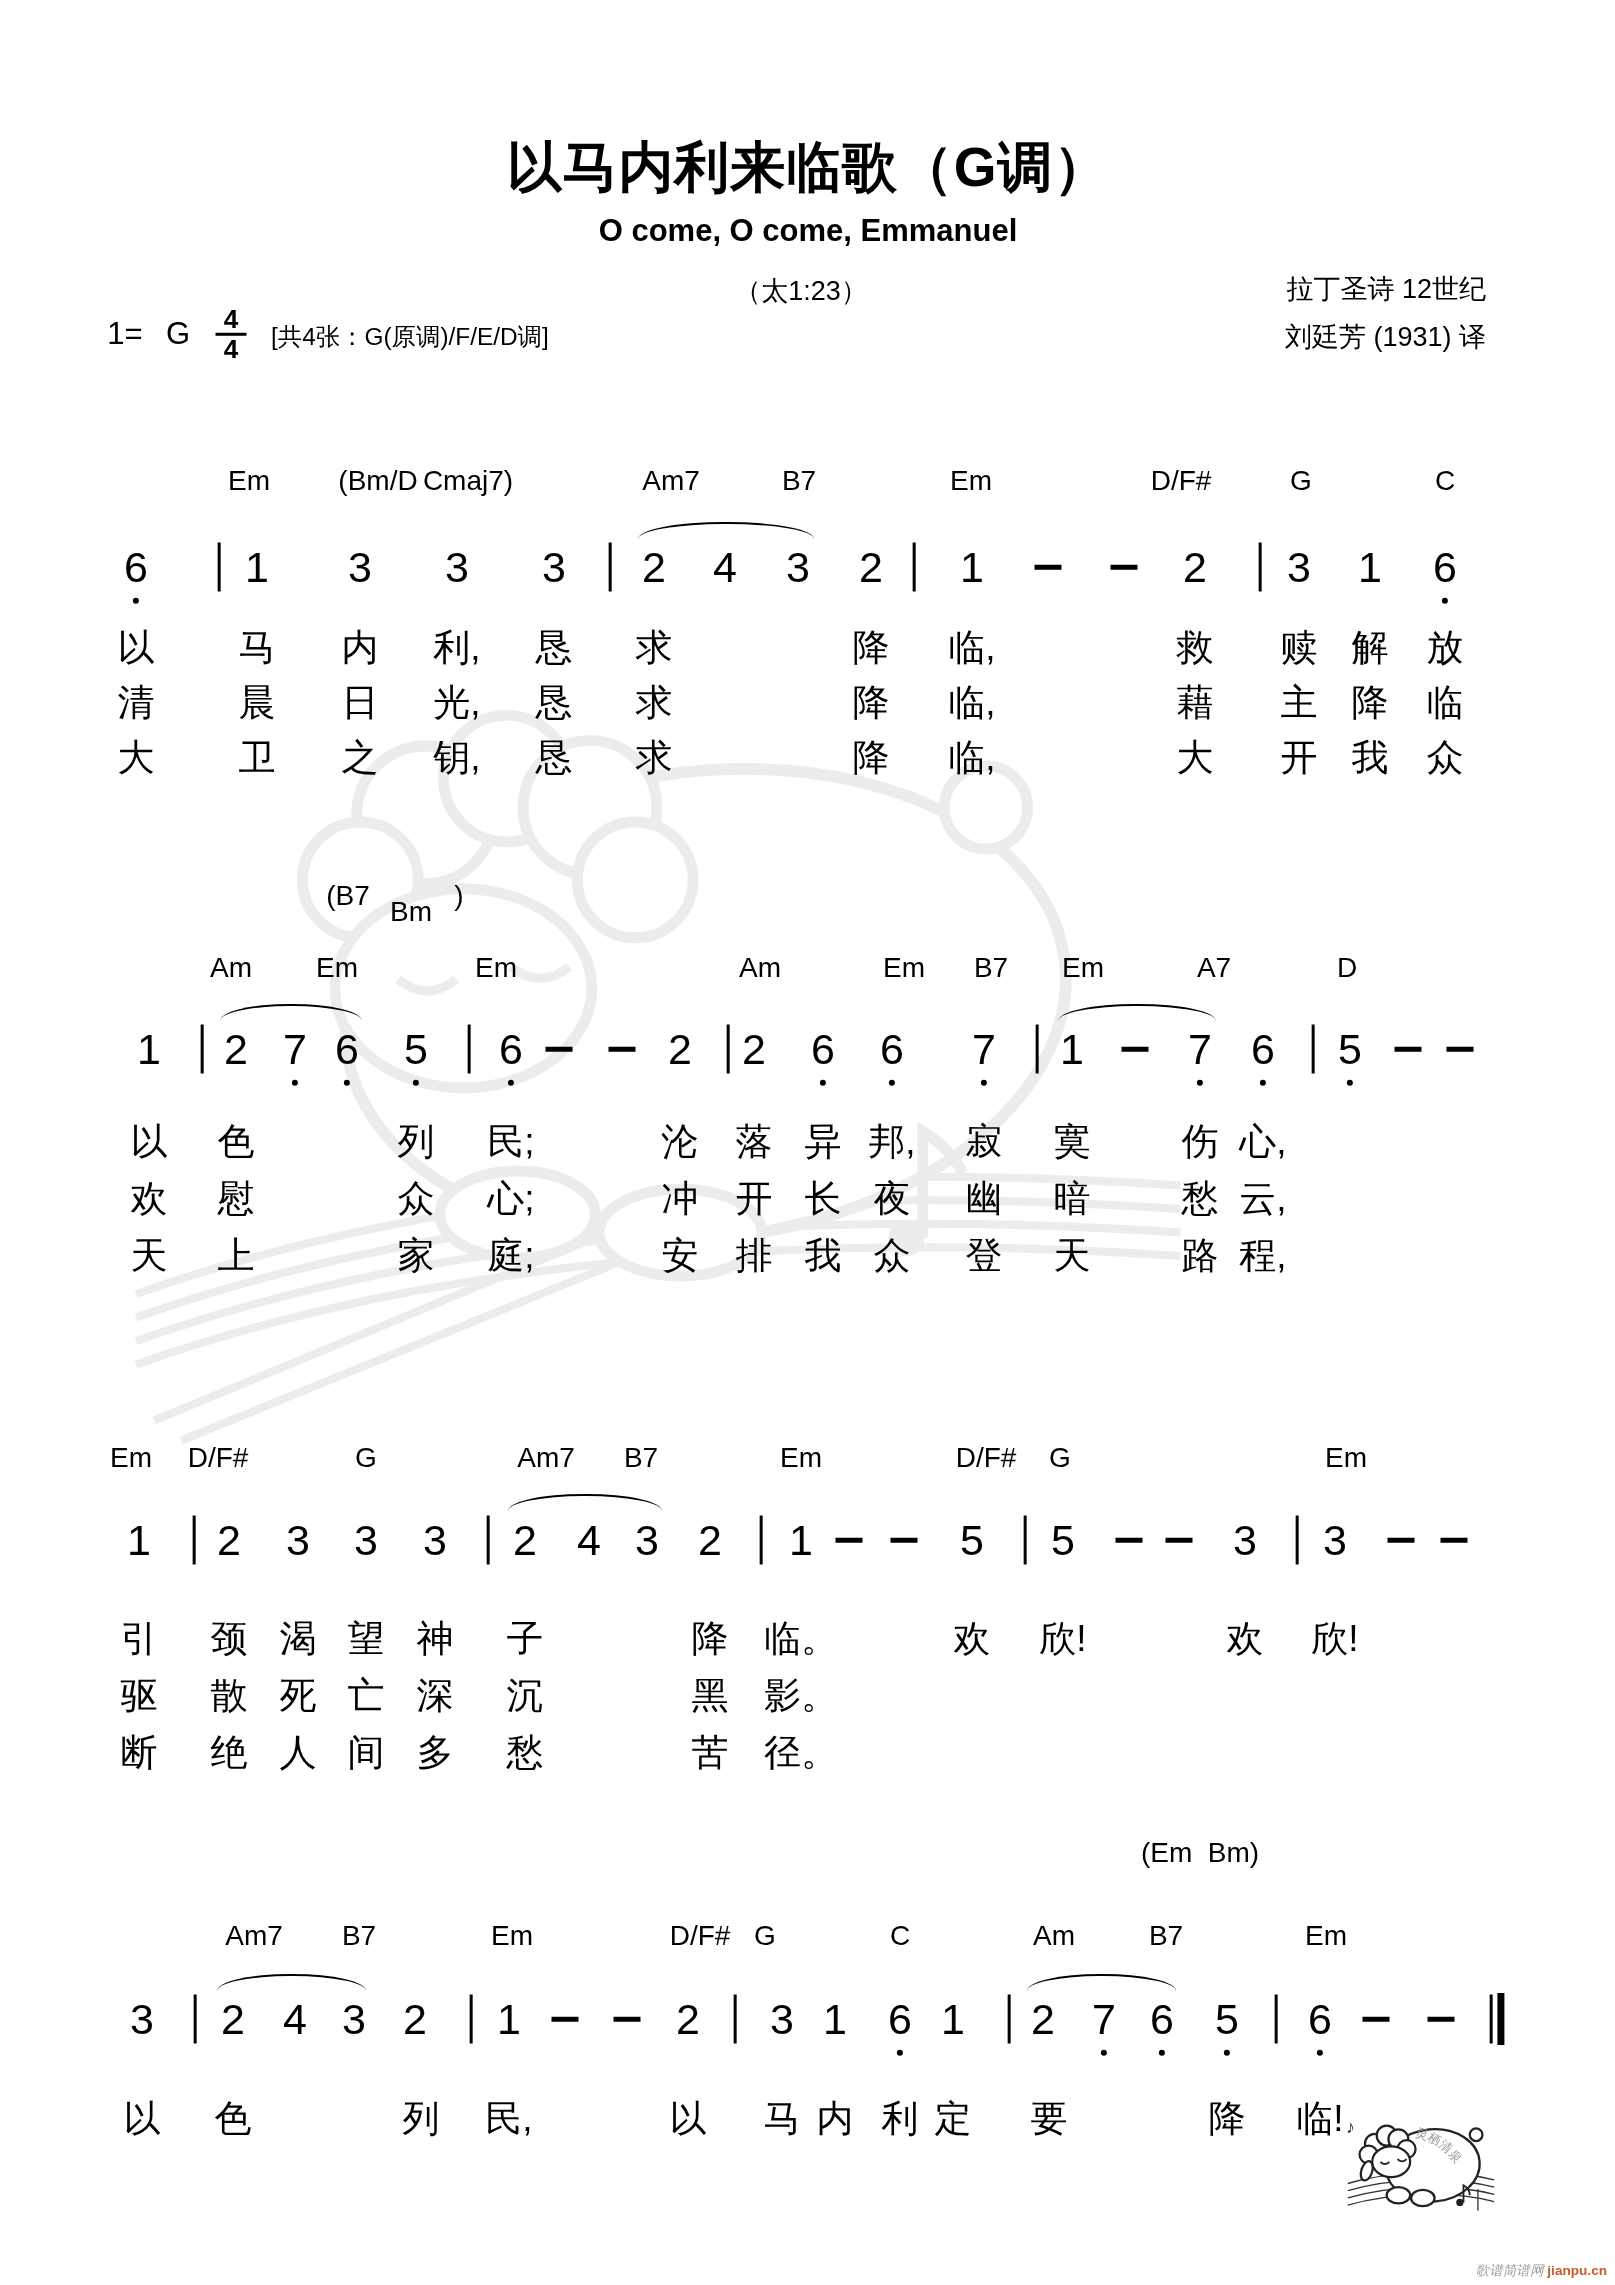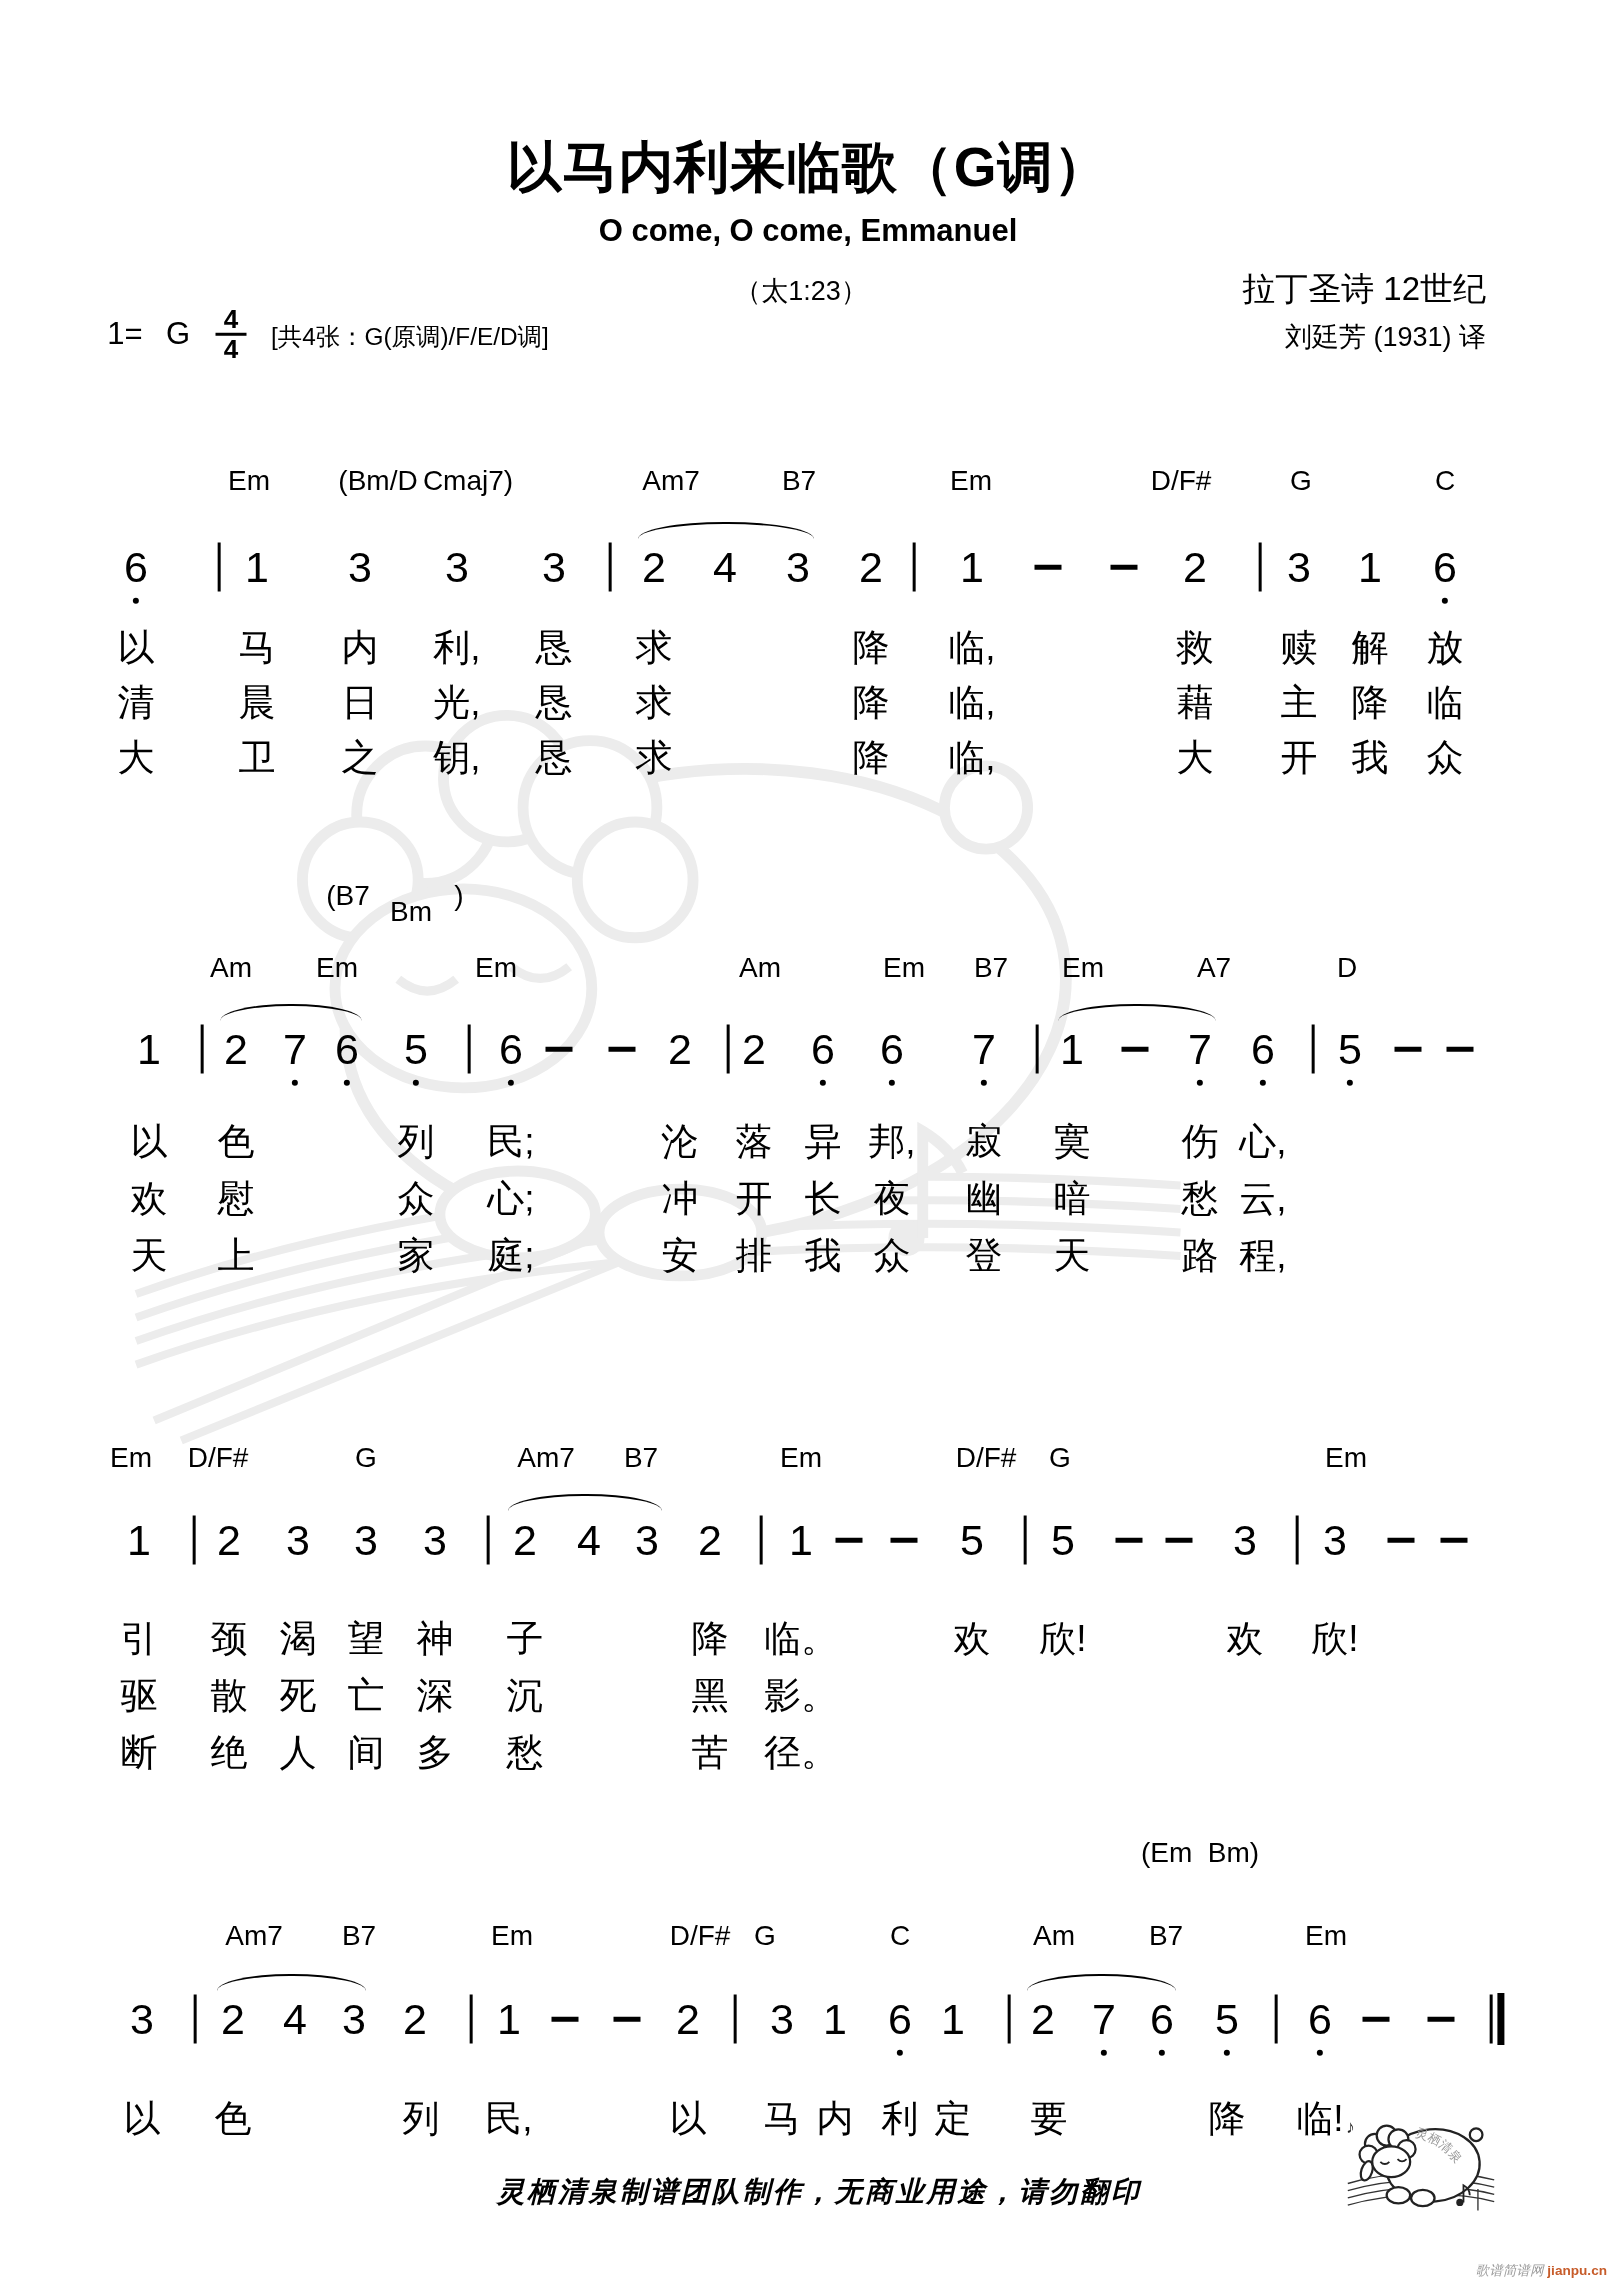--- a/index.html
+++ b/index.html
@@ -3,21 +3,21 @@
 <meta charset="utf-8">
 <style>
   html,body{margin:0;padding:0;background:#fff;}
   .page{position:relative;width:1616px;height:2285px;background:#ffffff;overflow:hidden;
         font-family:"Liberation Sans",sans-serif;color:#000;}
   .abs{position:absolute;white-space:nowrap;}
   .ctr{transform:translate(-50%,-50%);}
   .title{left:808px;top:168px;font-size:55px;font-weight:700;letter-spacing:0.9px;}
   .subtitle{left:808px;top:231px;font-size:31px;font-weight:600;}
   .scripture{left:801px;top:291px;font-size:27px;}
-  .src1{right:130px;top:289px;font-size:33px;transform:translate(0,-50%);}
+  .src1{right:130px;top:289px;font-size:27px;transform:translate(0,-50%);}
   .src2{right:130px;top:337px;font-size:27px;transform:translate(0,-50%);}
   .key-prefix{left:125px;top:334px;font-size:31px;}
   .key-letter{left:178px;top:334px;font-size:31px;}
   .meter{left:231px;top:334px;display:flex;flex-direction:column;align-items:center;gap:0.9px;}
   .meter .num{font-size:26px;font-weight:700;line-height:1;}
   .meter .bar{width:31px;height:2.7px;background:#000;}
   .editions{left:271px;top:337px;font-size:24.4px;transform:translate(0,-50%);}
   
   .chord{position:absolute;transform:translate(-50%,-50%);font-size:28px;white-space:pre;}
   .note{position:absolute;transform:translate(-50%,-50%);font-size:43px;}
@@ -348,21 +348,20 @@
       <span class="lyric" style="left: 688px; top: 2119px;">以</span>
       <span class="lyric" style="left: 782px; top: 2119px;">马</span>
       <span class="lyric" style="left: 835px; top: 2119px;">内</span>
       <span class="lyric" style="left: 900px; top: 2119px;">利</span>
       <span class="lyric" style="left: 953px; top: 2119px;">定</span>
       <span class="lyric" style="left: 1049px; top: 2119px;">要</span>
       <span class="lyric" style="left: 1227px; top: 2119px;">降</span>
       <span class="lyric" style="left: 1320px; top: 2119px;">临!</span>
     </div>
 
-  <div class="abs ctr credit">灵栖清泉制谱团队制作，无商业用途，请勿翻印</div>
   <div class="abs corner">
     <span class="gray">歌谱简谱网</span>
     <span class="orange">jianpu.cn</span>
   </div>
 
   <svg class="logo" width="154" height="122" viewBox="0 0 170 135" fill="none" stroke="#333">
     <defs>
         <path id="logoTextPath" d="M78,26 Q122,36 134,82"></path>
       </defs>
     <path d="M4,78 C 50,64 120,62 166,74" stroke-width="1.5"></path>

